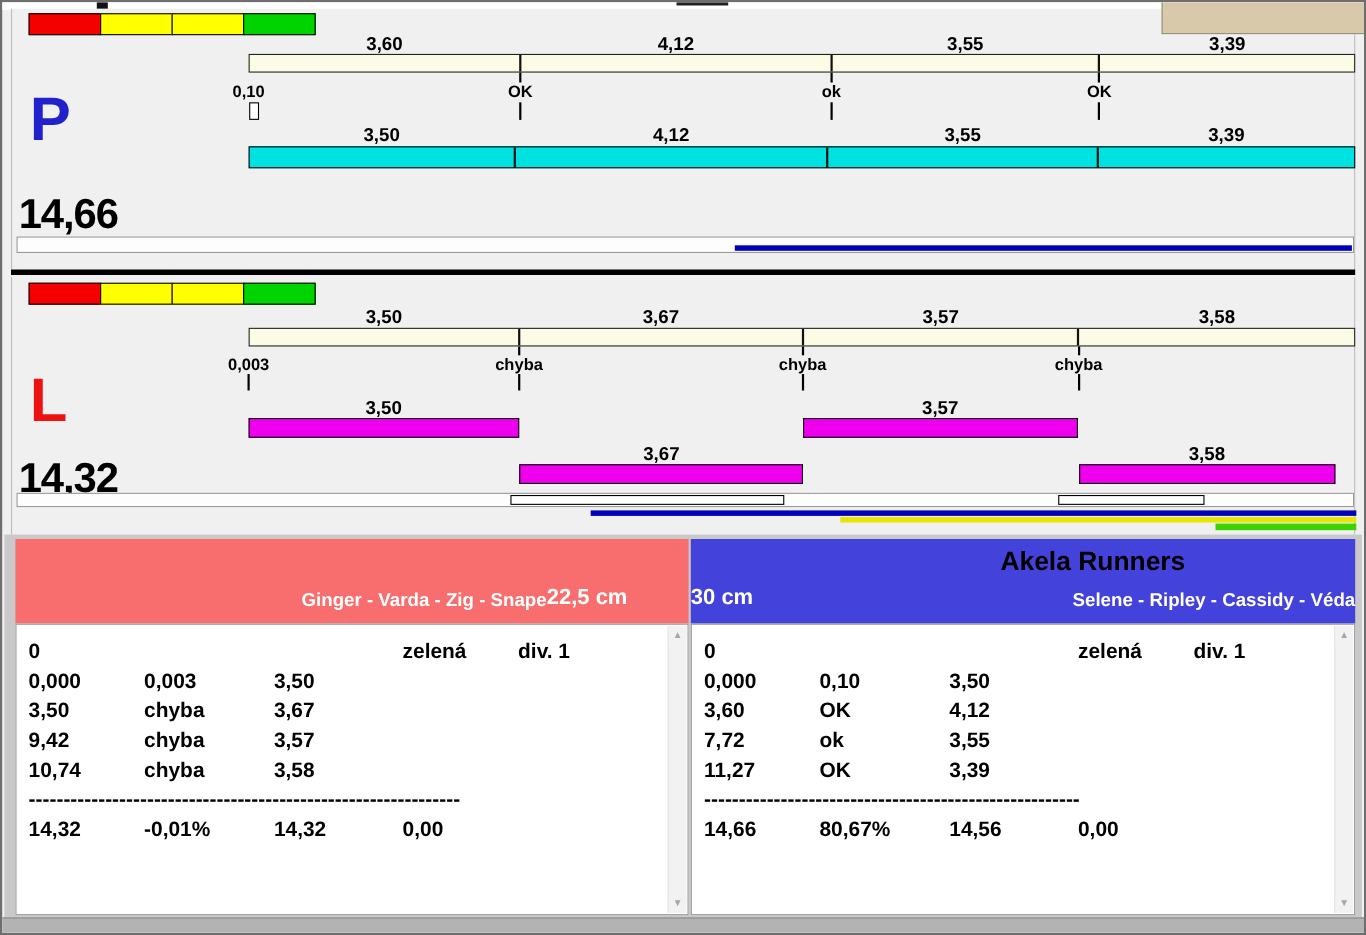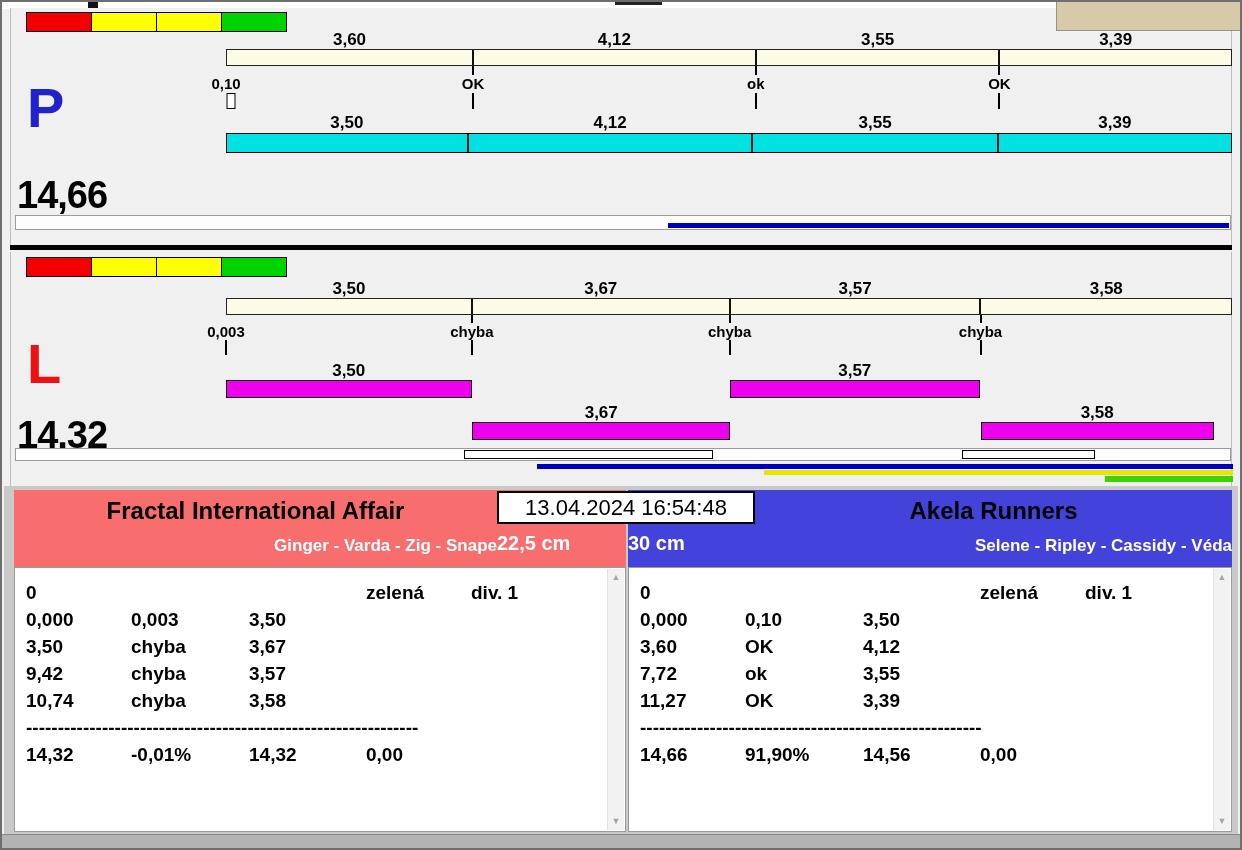--- a/index.html
+++ b/index.html
@@ -194,32 +194,30 @@
       <i class="orect" style="left:77.9%;width:11%"></i>
     </div>
     <i class="pline" style="top:212px;left:526px;width:696px;background:#0000bb;position:absolute"></i>
     <i class="pline" style="top:218px;left:753px;width:469px;background:#e6e600;position:absolute"></i>
     <i class="pline" style="top:224px;left:1094px;width:128px;height:6px;background:#3ed300;position:absolute"></i>
   </section>
 
   <div class="board-bg"></div>
 
   <header class="team-hdr left-hdr">
-    <div class="hdr-team" style="left:0;width:483px">Fractal International Affair</div>
     <div class="hdr-members" style="left:0;width:483px">Ginger - Varda - Zig - Snape</div>
     <div class="hdr-cat" style="left:483px;width:129px">22,5 cm</div>
   </header>
 
   <header class="team-hdr right-hdr">
     <div class="hdr-cat" style="left:0;width:127px">30 cm</div>
     <div class="hdr-team" style="left:127px;width:477px">Akela Runners</div>
     <div class="hdr-members" style="left:127px;width:477px">Selene - Ripley - Cassidy - Véda</div>
   </header>
 
-  <div class="datebox">13.04.2024 16:54:48</div>
 
   <div class="tpanel tp-left">
     <div class="tbody">
       <div class="trow">
         <span>0</span>
         <span></span>
         <span></span>
         <span>zelená</span>
         <span>div. 1</span>
       </div>
@@ -299,21 +297,21 @@
       <div class="trow">
         <span>11,27</span>
         <span>OK</span>
         <span>3,39</span>
         <span></span>
         <span></span>
       </div>
       <div class="sep sep-r">------------------------------------------------------</div>
       <div class="trow">
         <span>14,66</span>
-        <span>91,90%</span>
+        <span>80,67%</span>
         <span>14,56</span>
         <span>0,00</span>
         <span></span>
       </div>
     </div>
     <div class="scroll">
       <div class="sbtn top"><span>▲</span></div>
       <div class="sbtn bot"><span>▼</span></div>
     </div>
   </div>

